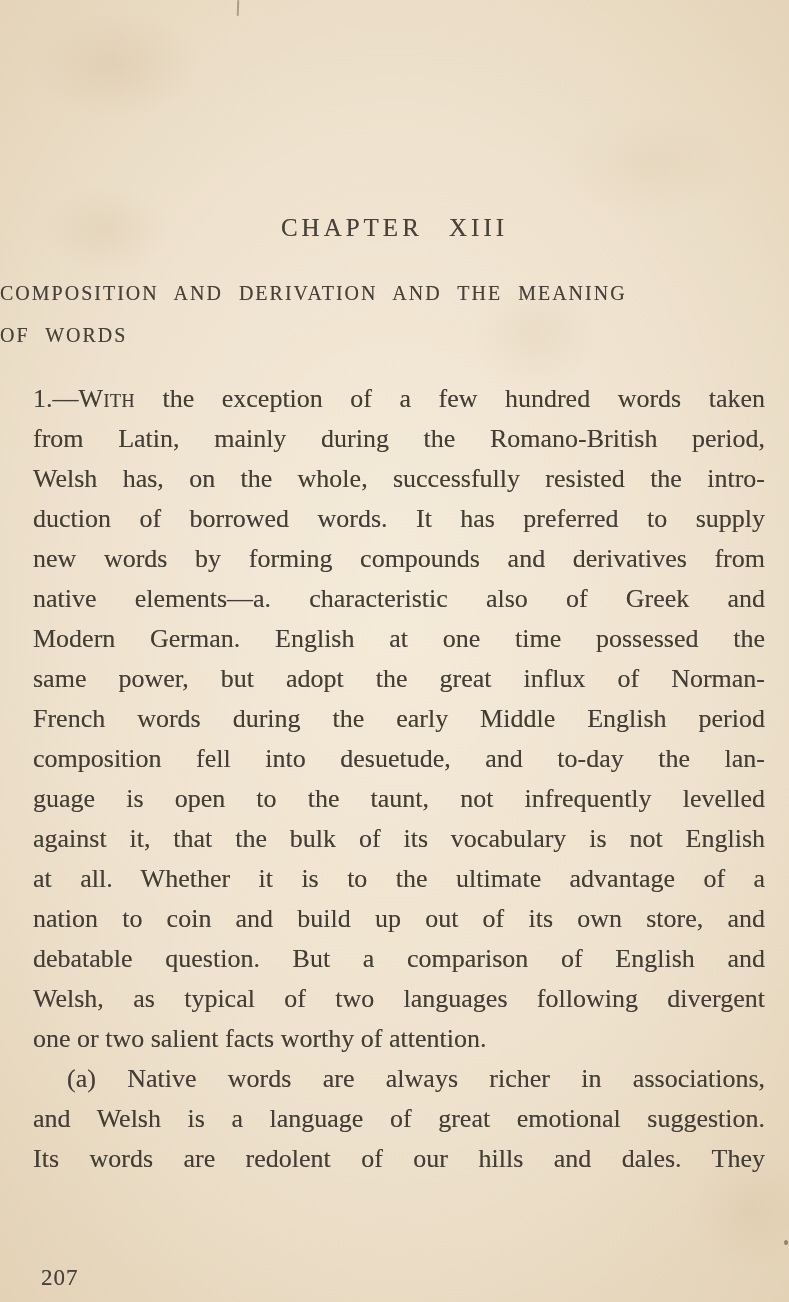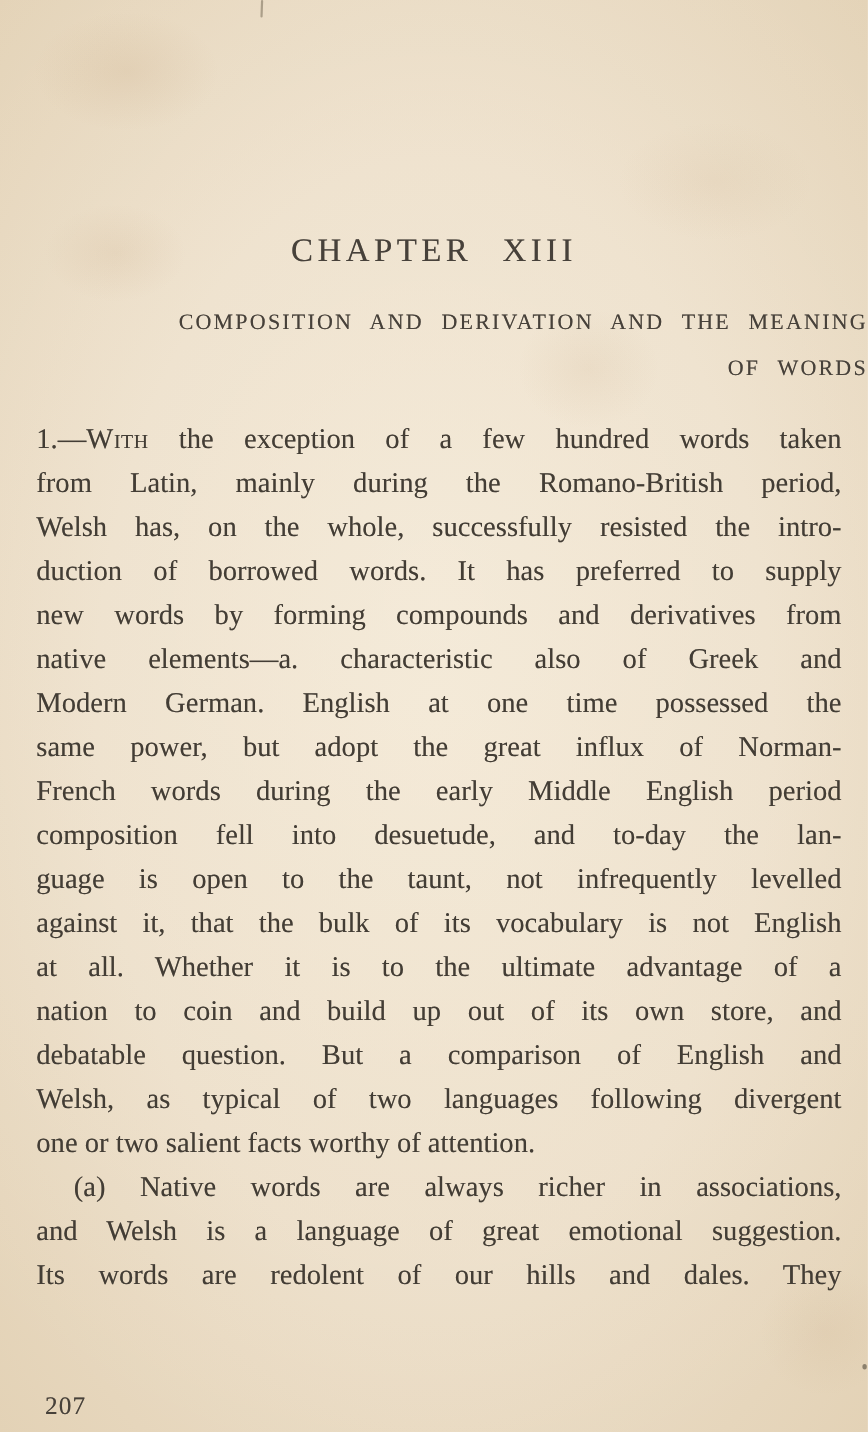--- a/index.html
+++ b/index.html
@@ -31,28 +31,28 @@
     background: rgba(95,84,64,0.45); transform: rotate(2deg); border-radius: 1px;
   }
   .speck {
     position: absolute; left: 784px; top: 1240px; width: 4px; height: 5px;
     background: rgba(70,62,50,0.55); border-radius: 50%;
   }
 
   .chapter-heading {
     position: absolute; top: 211px; left: 0; width: 100%;
     text-align: center;
-    font-size: 30px; line-height: 34px;
+    font-size: 25px; line-height: 34px;
     letter-spacing: 4px; word-spacing: 16px;
     color: #47413a;
     text-shadow: 0 0 0.6px rgba(71,65,58,0.5);
   }
   .subtitle {
     position: absolute; left: 0; width: 100%;
-    text-align: right;
+    text-align: left;
     font-size: 20px; line-height: 24px;
     letter-spacing: 2px; word-spacing: 9px;
     color: #47413a;
     text-shadow: 0 0 0.5px rgba(71,65,58,0.5);
   }
   .subtitle-1 { top: 281px; }
   .subtitle-2 { top: 323px; }
 
   .body-text {
     position: absolute; top: 379px; left: 33px; width: 732px;

